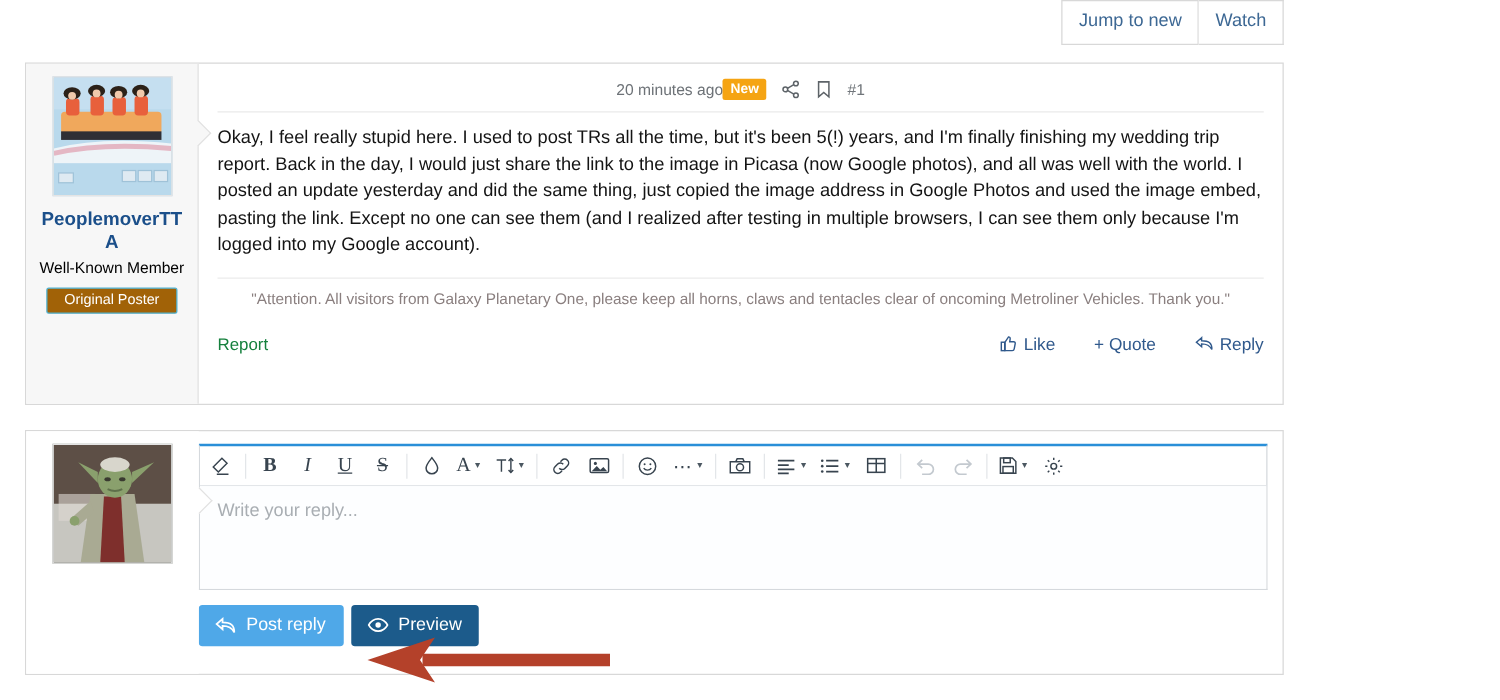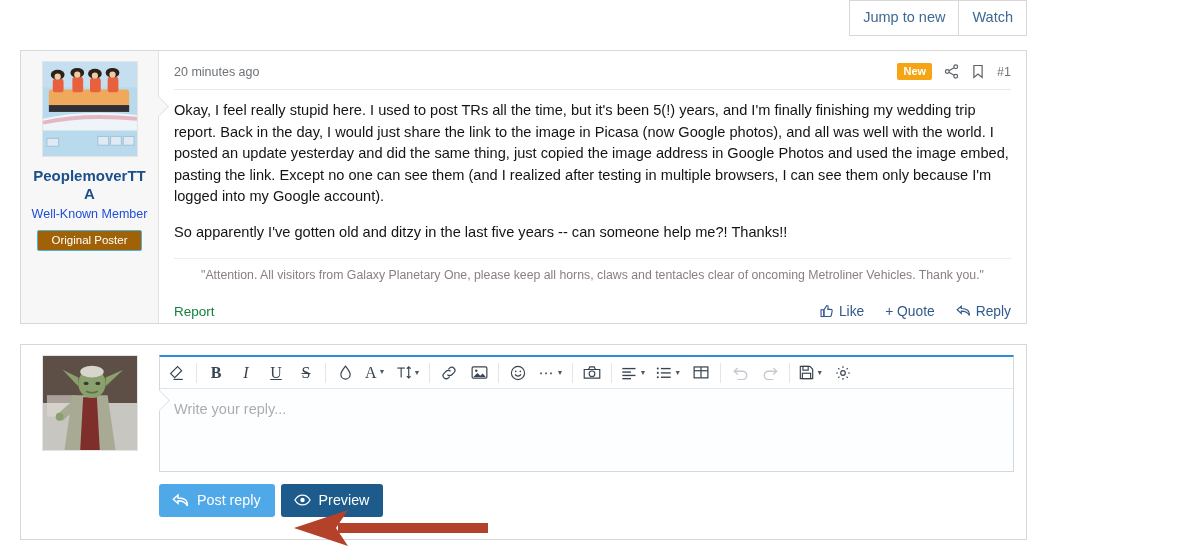--- a/index.html
+++ b/index.html
@@ -79,21 +79,21 @@
     font-size: 15px;
     font-weight: bold;
     color: #1b4f8a;
     line-height: 1.18;
     word-break: break-word;
     cursor: pointer;
   }
   .usertitle {
     margin-top: 5px;
     font-size: 12.5px;
-    color: #1d4ed8;
+    color: #000000;
     line-height: 1.25;
   }
   .op-badge {
     display: inline-block;
     margin-top: 7px;
     background: #a16207;
     border: 1px solid #4fb2d2;
     color: #ffffff;
     font-size: 11.5px;
     padding: 3px 13px 4px 13px;
@@ -101,21 +101,21 @@
     cursor: pointer;
   }
 
   .post-main {
     flex: 1 1 auto;
     padding: 12px 15px 0 15px;
     position: relative;
     min-width: 0;
   }
   .post-head {
-    display: flex; align-items: center; justify-content: space-between;
+    display: flex; align-items: center; justify-content: center;
     padding-bottom: 9px;
     border-bottom: 1px solid #eaeaea;
   }
   .post-date { font-size: 12.5px; color: #6d7277; cursor: pointer; }
   .post-meta { display: flex; align-items: center; gap: 12px; }
   .new-badge {
     background: #f5a413; color: #fff;
     font-size: 11px; font-weight: bold;
     padding: 2px 6px 3px 6px; border-radius: 2px;
     cursor: pointer;
@@ -136,21 +136,21 @@
     padding-top: 9px;
     text-align: center;
     font-size: 12.3px;
     color: #8a7f7f;
   }
   .post-foot {
     display: flex; align-items: center; justify-content: space-between;
     padding: 22px 0 12px 0;
   }
   .foot-left a { font-size: 13.5px; color: #15803d; text-decoration: none; cursor: pointer; }
-  .foot-right { display: flex; align-items: center; gap: 21px; }
+  .foot-right { display: flex; align-items: center; gap: 31px; }
   .foot-right a {
     font-size: 13.8px; color: #30598c; text-decoration: none;
     display: inline-flex; align-items: center; gap: 5px; cursor: pointer;
   }
 
   
   #reply-block { top: 344px; height: 196px; }
   .reply-side { width: 138px; flex: 0 0 138px; background: #fff; border-right: none;
                 padding: 10px 8px; text-align: center; position: relative; }
   .reply-side::after {
@@ -304,21 +304,20 @@
             <svg width="14" height="15" viewBox="0 0 14 16" fill="none" stroke="#5d6368" stroke-width="1.3">
               <path d="M2.6 1.6h8.8v12.8L7 10.6l-4.4 3.8z"></path>
             </svg>
           </span>
           <span class="post-num">#1</span>
         </span>
       </div>
 
       <div class="post-body">
         <p>Okay, I feel really stupid here. I used to post TRs all the time, but it's been 5(!) years, and I'm finally finishing my wedding trip report. Back in the day, I would just share the link to the image in Picasa (now Google photos), and all was well with the world. I posted an update yesterday and did the same thing, just copied the image address in Google Photos and used the image embed, pasting the link. Except no one can see them (and I realized after testing in multiple browsers, I can see them only because I'm logged into my Google account).</p>
-        <p>So apparently I've gotten old and ditzy in the last five years -- can someone help me?! Thanks!!</p>
         <div class="signature">"Attention. All visitors from Galaxy Planetary One, please keep all horns, claws and tentacles clear of oncoming Metroliner Vehicles. Thank you."</div>
       </div>
 
       <div class="post-foot">
         <span class="foot-left">
           <a>Report</a>
         </span>
         <span class="foot-right">
           <a>
             <svg width="14" height="14" viewBox="0 0 16 16" fill="none" stroke="#30598c" stroke-width="1.3">

